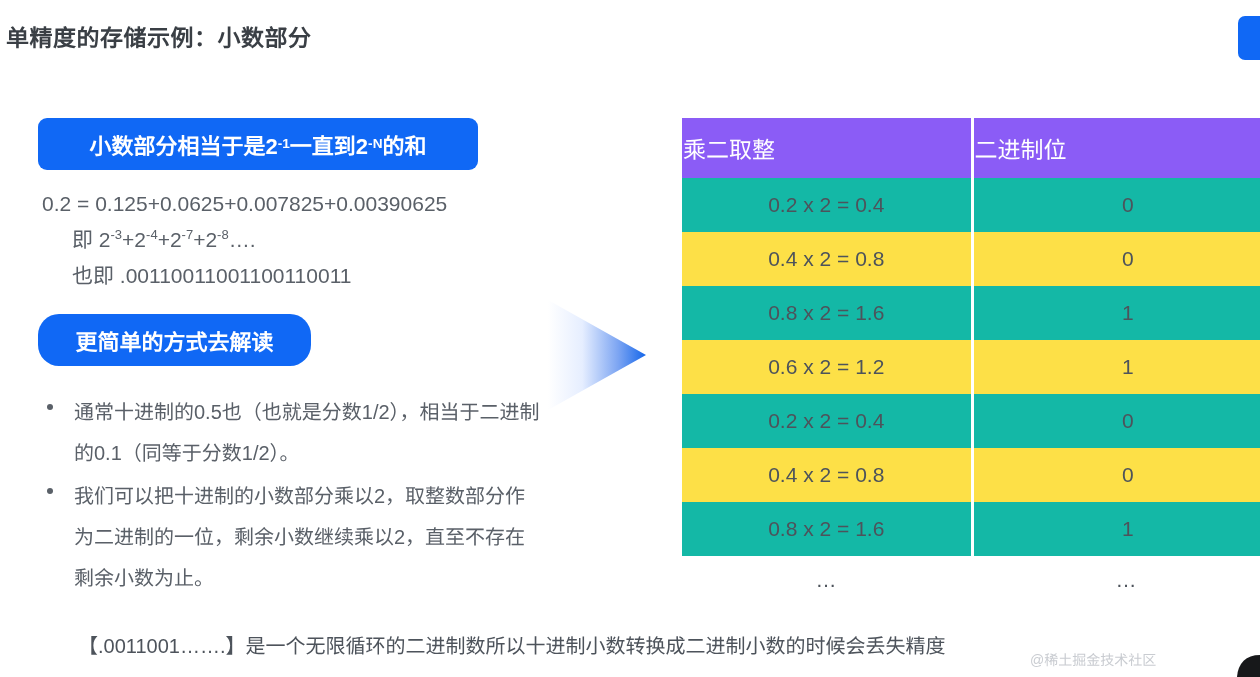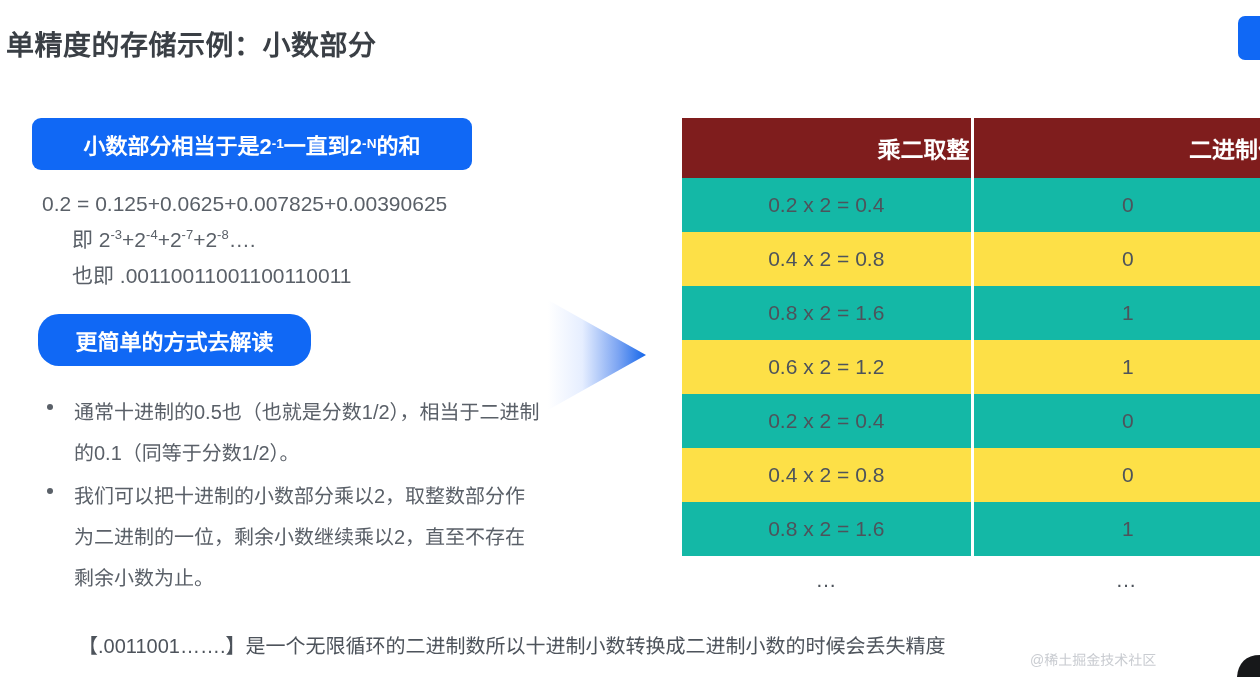--- a/index.html
+++ b/index.html
@@ -21,21 +21,21 @@
     height: 677px;
     background: #ffffff;
     overflow: hidden;
   }
 
   
   #page-title {
     position: absolute;
     left: 6px;
     top: 4px;
-    font-size: 28px;
+    font-size: 23px;
     font-weight: bold;
     color: #3a3f45;
     letter-spacing: 0.5px;
     white-space: nowrap;
   }
 
   
   #corner-tab {
     position: absolute;
     right: 0px;
@@ -64,21 +64,21 @@
     color: #ffffff;
     font-weight: bold;
     border-radius: 9px;
     display: flex;
     align-items: center;
     justify-content: center;
     box-sizing: border-box;
     white-space: nowrap;
   }
   #badge-1 {
-    left: 32px;
+    left: 38px;
     top: 118px;
     width: 440px;
     height: 52px;
     font-size: 22px;
     padding: 0 18px;
   }
   #badge-2 {
     left: 38px;
     top: 314px;
     width: 273px;
@@ -153,26 +153,26 @@
     position: absolute;
     left: 682px;
     top: 118px;
     width: 600px;
     border-collapse: collapse;
     table-layout: fixed;
   }
   #value-table col.c1 { width: 290px; }
   #value-table col.c2 { width: 310px; }
   #value-table th {
-    background: #7f1d1d;
+    background: #8b5cf6;
     color: #ffffff;
     font-size: 23px;
-    font-weight: bold;
+    font-weight: normal;
     height: 58px;
-    text-align: right;
+    text-align: left;
     border-right: 3px solid #ffffff;
   }
   #value-table th:last-child { border-right: none; }
   #value-table td {
     height: 52px;
     text-align: center;
     font-size: 21px;
     color: #4d535b;
     border-right: 3px solid #ffffff;
   }

